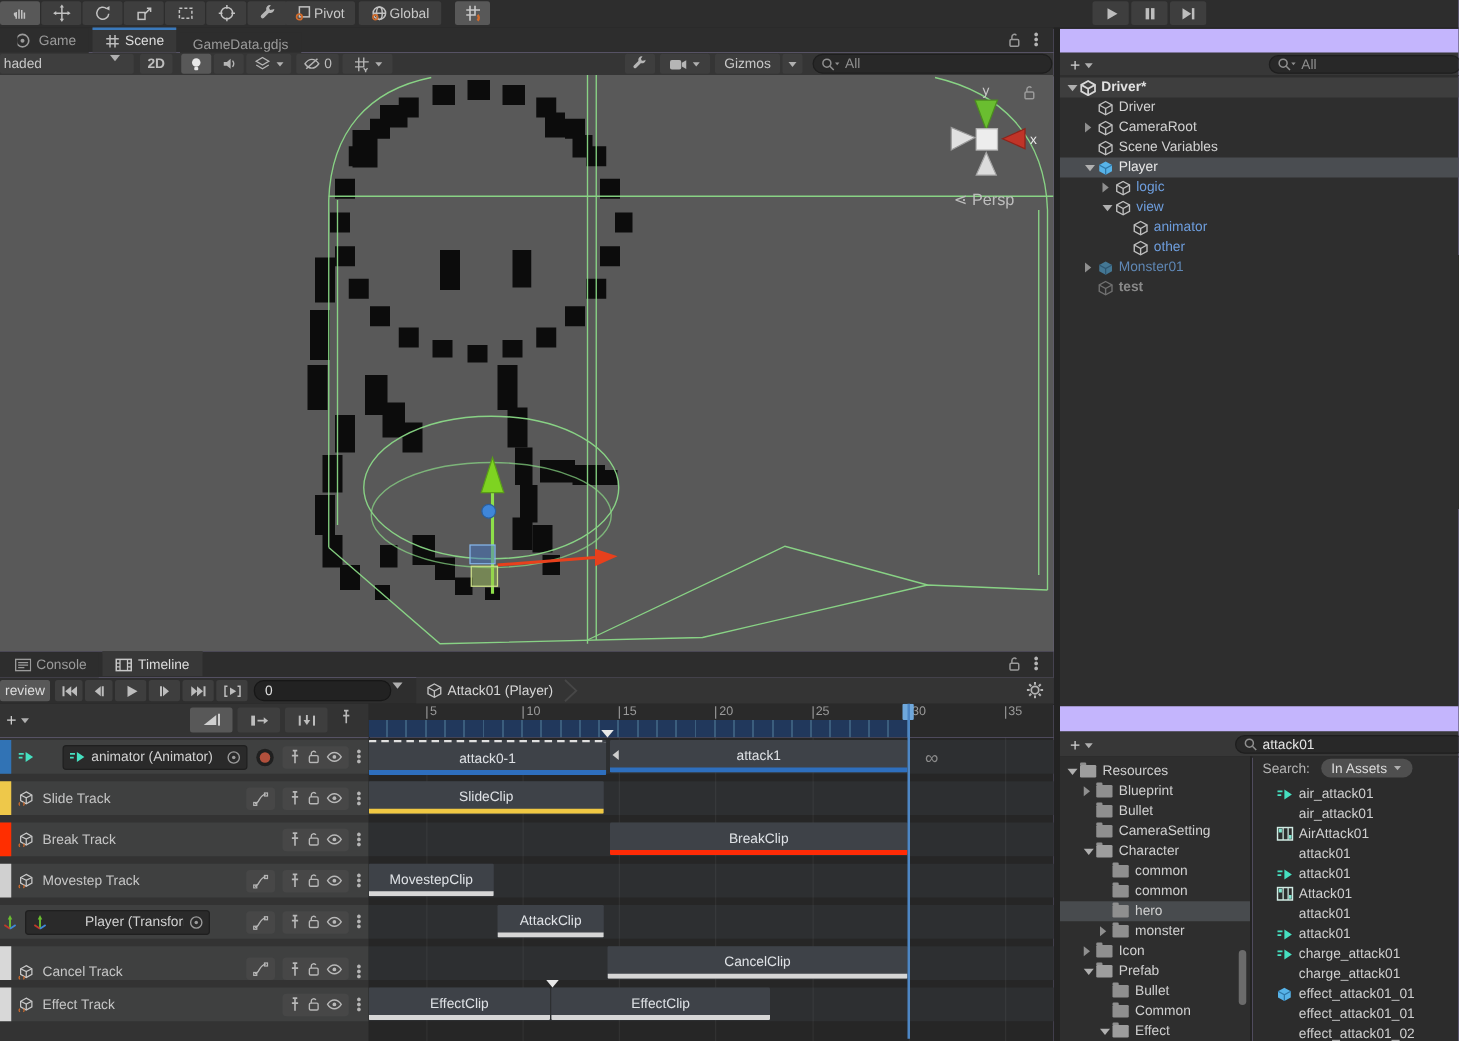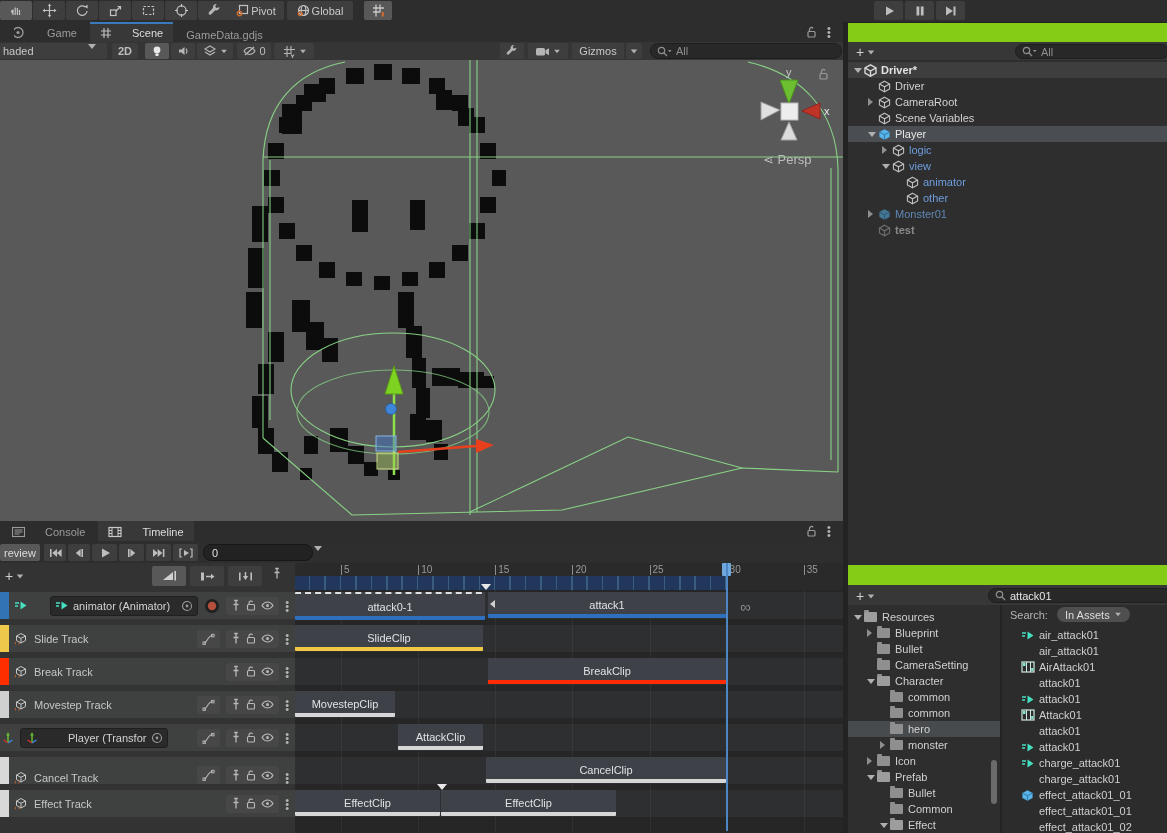--- a/index.html
+++ b/index.html
@@ -1,21 +1,21 @@
 <!DOCTYPE html>
 <html><head>
 <meta charset="utf-8">
 <style>
   html,body{margin:0;padding:0;background:#222;}
-  #root{position:relative;width:1167px;height:833px;background:#84cc16;
+  #root{position:relative;width:1167px;height:833px;background:#c4b5fd;
         font-family:"Liberation Sans",sans-serif;font-size:11px;color:#cccccc;
         overflow:hidden;-webkit-font-smoothing:antialiased;}
   .abs{position:absolute;}
   .bar{background:#2d2d2d;}
-  .tab{display:inline-flex;align-items:center;gap:20px;height:20px;padding:0 10px;
+  .tab{display:inline-flex;align-items:center;gap:4px;height:20px;padding:0 10px;
        color:#9b9b9b;background:#2d2d2d;}
   .tab.active{background:#383838;color:#dddddd;border-top:2px solid #3a79bb;height:18px;}
   .tab.active.noblue{border-top:2px solid #383838;}
   .btn{display:inline-flex;align-items:center;justify-content:center;background:#3e3e3e;
        border-radius:2px;color:#c8c8c8;}
   .btn.sel{background:#585858;}
   .field{background:#282828;border:1px solid #1e1e1e;border-radius:8px;display:flex;
          align-items:center;padding:0 6px;gap:4px;color:#8f8f8f;}
   .row16{position:absolute;left:0;right:0;height:16px;display:flex;align-items:center;}
   .icon{display:inline-flex;align-items:center;justify-content:center;flex:none;}
@@ -445,20 +445,40 @@
               <path d="M3 1H1v8h2M11 1h2v8h-2" stroke="#bdbdbd" fill="none" stroke-width="1.2"></path>
               <polygon points="5,2 5,8 10,5" fill="#bdbdbd"></polygon>
             </svg>
           </span>
         </div>
     </div>
     <div class="abs" style="left:203px;top:2px;width:100px;height:15px;background:#222;border:1px solid #171717;border-radius:8px;color:#e0e0e0;display:flex;align-items:center;padding-left:8px;">
       <span>0</span>
     </div>
     <span class="abs" style="left:314px;top:9px;"><span class="tri-open" style="transform:scale(.8);"></span></span>
+    <div class="abs" style="left:333px;top:0;width:510px;height:21px;background:#343434;display:flex;align-items:center;">
+      <span class="icon" style="margin-left:8px;">
+          <svg width="13" height="13">
+            <path d="M6.5 1.2 11.6 4v5L6.5 11.8 1.4 9V4z" fill="none" stroke="#bfbfbf" stroke-width="1.1"></path>
+            <path d="M1.4 4 6.5 6.8 11.6 4M6.5 6.8v5" fill="none" stroke="#bfbfbf" stroke-width="1.1"></path>
+          </svg>
+        </span>
+      <span style="margin-left:4px;color:#d6d6d6;">Attack01 (Player)</span>
+      <svg width="14" height="21" style="margin-left:8px;">
+          <polyline points="2,2 11,10.5 2,19" fill="none" stroke="#474747" stroke-width="1.5"></polyline>
+        </svg>
+      <span class="icon abs" style="left:488px;top:3px;">
+          <svg width="14" height="14">
+            <circle cx="7" cy="7" r="3" fill="none" stroke="#b5b5b5" stroke-width="1.4"></circle>
+            <g stroke="#b5b5b5" stroke-width="1.6">
+              <path d="M7 0.5v2.2M7 11.3v2.2M0.5 7h2.2M11.3 7h2.2M2.4 2.4l1.6 1.6M10 10l1.6 1.6M11.6 2.4 10 4M4 10l-1.6 1.6"></path>
+            </g>
+          </svg>
+        </span>
+    </div>
   </div>
 
   <div class="abs" style="left:0;top:563px;width:295px;height:27px;background:#333333;border-right:1px solid #242424;">
     <div class="abs" style="left:5px;top:5px;display:flex;align-items:center;gap:3px;color:#cfcfcf;font-size:14px;">+<span class="tri-open" style="transform:scale(.8);"></span></div>
     <div class="btn sel abs" style="left:152px;top:3px;width:34px;height:20px;">
         <span class="icon">
           <svg width="15" height="12">
             <polygon points="1,10 11,10 11,2" fill="#cfcfcf"></polygon>
             <rect x="12.4" y="1" width="1.6" height="9.5" fill="#cfcfcf"></rect>
           </svg>

